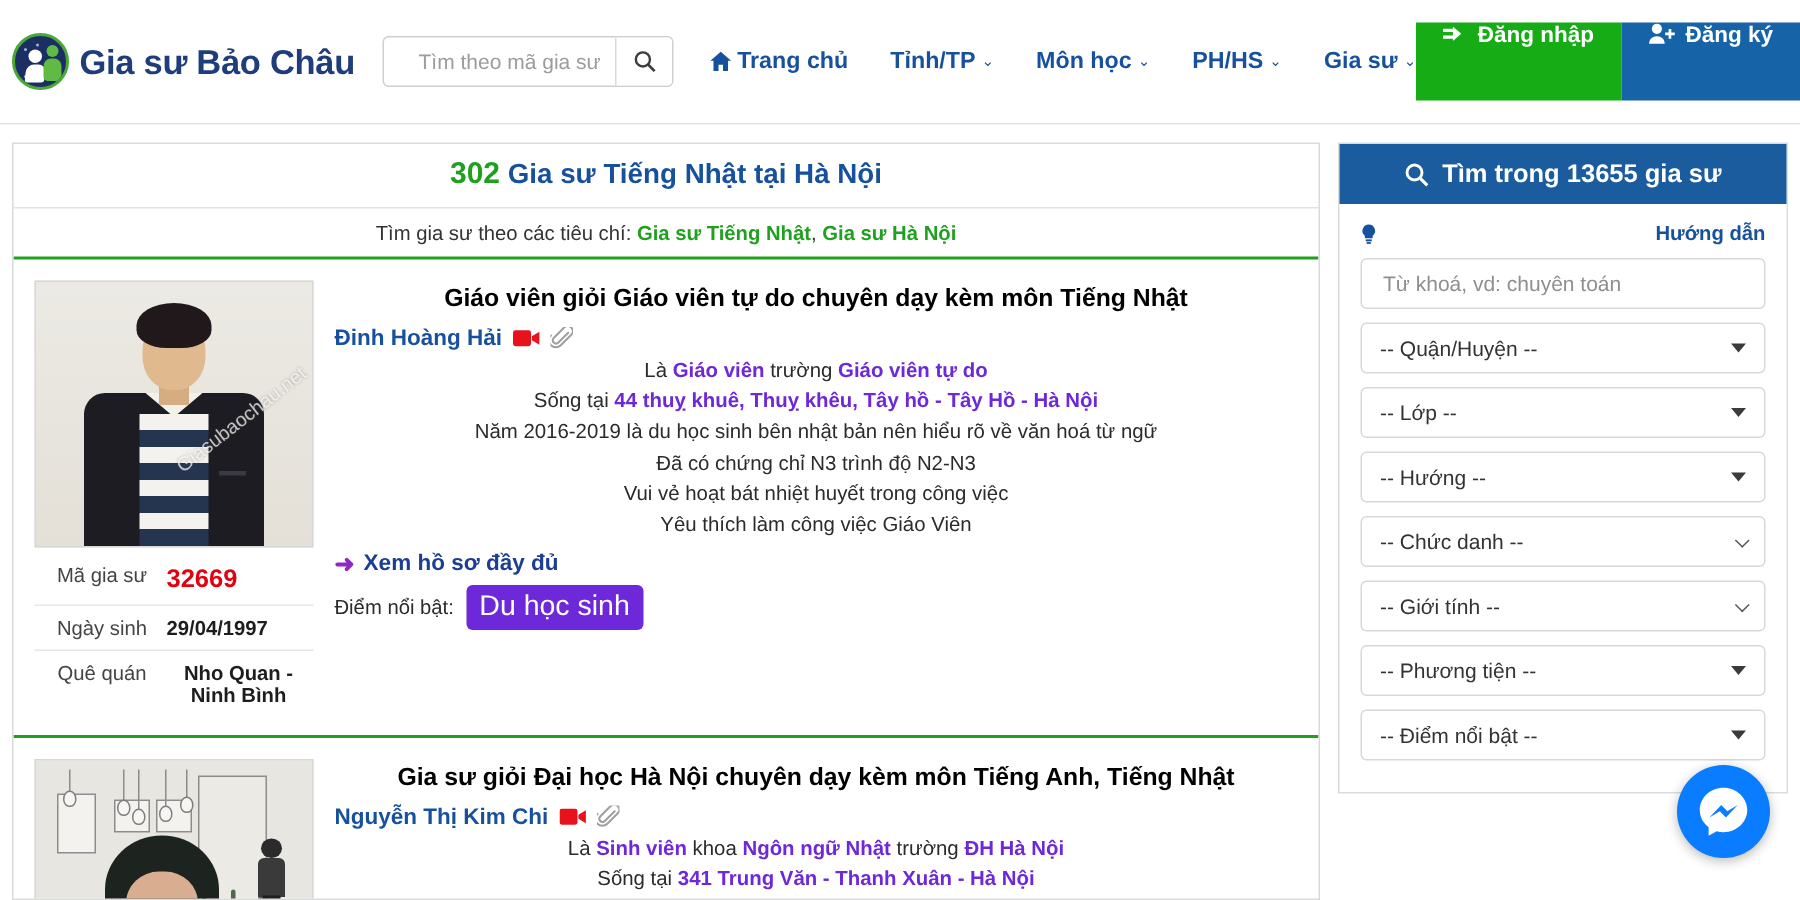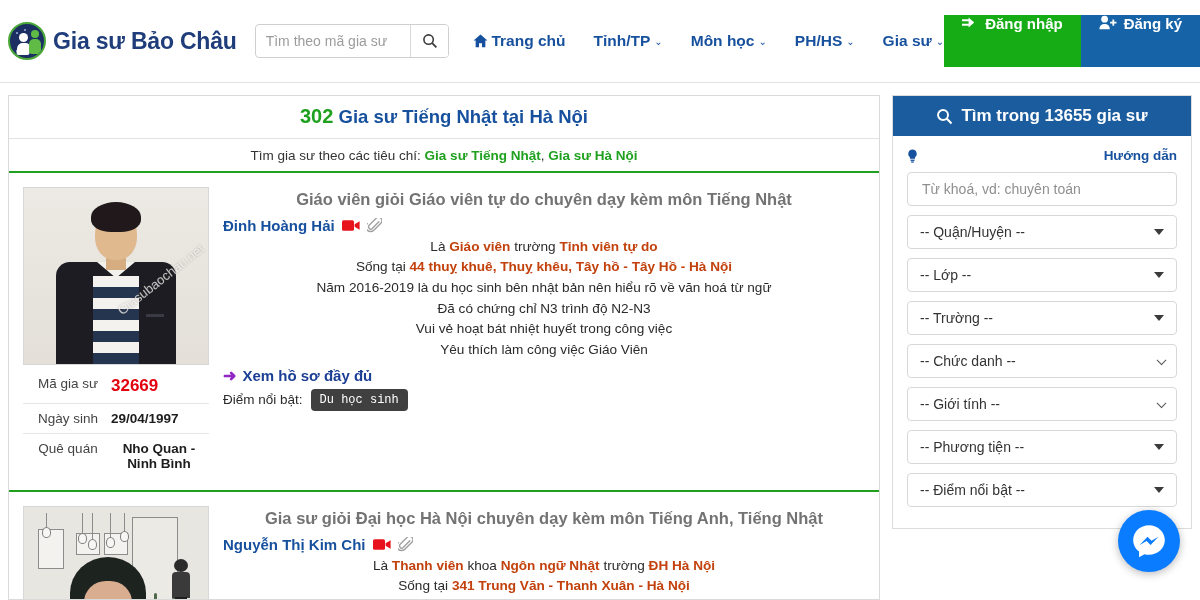--- a/index.html
+++ b/index.html
@@ -58,21 +58,21 @@
   .searchbox {
     margin-left:18px;
     display:flex; align-items:stretch;
     border:1px solid #cfcfcf; border-radius:4px;
     height:34px; width:200px; overflow:hidden; background:#fff;
   }
   .searchbox input {
     border:none; outline:none; flex:1;
     padding:0 10px; font-size:14px; color:#333;
     font-family:"Liberation Sans", sans-serif;
-    background:transparent; min-width:0;
+    background:transparent; min-width:0;text-align:right;
   }
   .searchbox input::placeholder { color:#9c9c9c; }
   .search-btn {
     width:38px; border-left:1px solid #d9d9d9;
     background:#fff; display:flex; align-items:center; justify-content:center;
     cursor:pointer;
   }
 
   .nav {
     flex:1; display:flex; align-items:center; justify-content:space-between;
@@ -191,37 +191,37 @@
     display:flex; align-items:flex-start;
     border-bottom:1px solid #e6e6e6; padding:7px 2px 7px 2px;
   }
   .info-table .r:last-child { border-bottom:none; }
   .info-table .k { width:86px; flex:0 0 86px; color:#444; }
   .info-table .v { font-weight:bold; color:#1d1d1d; }
   .info-table .v.code { color:#e3000f; font-size:17px; }
 
   .tutor-right { flex:1; min-width:0; padding-top:2px; }
   .tutor-title {
-    font-size:16.5px; font-weight:bold; color:#737373;
+    font-size:16.5px; font-weight:bold; color:#000000;
     margin-bottom:7px; line-height:1.25; cursor:pointer;
   }
   .tutor-name-line { display:flex; align-items:center; gap:7px; margin-bottom:3px; }
   .tutor-name { font-size:15px; font-weight:bold; color:#17519e; cursor:pointer; }
   .lines { font-size:13.6px; line-height:1.52; color:#2b2b2b; }
-  .lines b { color:#c2410c; }
+  .lines b { color:#6d28d9; }
   .view-full {
     display:flex; align-items:center; gap:6px;
     font-size:15px; font-weight:bold; color:#1c3f94;
     margin:5px 0 4px 0; cursor:pointer;
   }
   .view-full .arr { color:#9127c4; font-size:16px; font-weight:bold; }
   .highlight-row { display:flex; align-items:center; gap:8px; font-size:13.5px; color:#2b2b2b; }
   .badge {
-    background:#404040; color:#fff; border-radius:4px;
-    padding:4px 9px; font-size:12px; cursor:pointer;font-family:Liberation Mono, monospace;
+    background:#6d28d9; color:#fff; border-radius:4px;
+    padding:4px 9px; font-size:19px; cursor:pointer;
   }
 
   
   .sidebar { width:300px; flex:0 0 300px; }
   .side-card { border:1px solid #dcdcdc; background:#fff; }
   .side-head {
     background:#1b5c9e; color:#fff; text-align:center;
     font-size:17px; font-weight:bold; padding:10px 0;
     display:flex; align-items:center; justify-content:center; gap:8px;
   }
@@ -386,21 +386,21 @@
           </svg>
           <svg width="15" height="15" viewBox="0 0 16 16">
             <path d="M12.6 4.1 L5.6 11.1a2.3 2.3 0 0 1-3.3-3.3l7.4-7.4a3.6 3.6 0 0 1 5.1 5.1l-7.5 7.5a4.9 4.9 0 0 1-7-7" fill="none" stroke="#a0a0a0" stroke-width="1.5" stroke-linecap="round"></path>
           </svg>
         </div>
         <div class="lines">
           <div>
             <span>Là</span>
             <b>Giáo viên</b>
             <span>trường</span>
-            <b>Tỉnh viên tự do</b>
+            <b>Giáo viên tự do</b>
           </div>
           <div>
             <span>Sống tại</span>
             <b>44 thuỵ khuê, Thuỵ khêu, Tây hồ - Tây Hồ - Hà Nội</b>
           </div>
           <div>Năm 2016-2019 là du học sinh bên nhật bản nên hiểu rõ về văn hoá từ ngữ</div>
           <div>Đã có chứng chỉ N3 trình độ N2-N3</div>
           <div>Vui vẻ hoạt bát nhiệt huyết trong công việc</div>
           <div>Yêu thích làm công việc Giáo Viên</div>
         </div>
@@ -457,21 +457,21 @@
             <rect x="0" y="1.2" width="12" height="10.6" rx="1.6" fill="#e8121d"></rect>
             <path d="M12.6 5.2 L17.6 2.2 v8.6 l-5-3z" fill="#e8121d"></path>
           </svg>
           <svg width="15" height="15" viewBox="0 0 16 16">
             <path d="M12.6 4.1 L5.6 11.1a2.3 2.3 0 0 1-3.3-3.3l7.4-7.4a3.6 3.6 0 0 1 5.1 5.1l-7.5 7.5a4.9 4.9 0 0 1-7-7" fill="none" stroke="#a0a0a0" stroke-width="1.5" stroke-linecap="round"></path>
           </svg>
         </div>
         <div class="lines">
           <div>
             <span>Là</span>
-            <b>Thanh viên</b>
+            <b>Sinh viên</b>
             <span>khoa</span>
             <b>Ngôn ngữ Nhật</b>
             <span>trường</span>
             <b>ĐH Hà Nội</b>
           </div>
           <div>
             <span>Sống tại</span>
             <b>341 Trung Văn - Thanh Xuân - Hà Nội</b>
           </div>
           <div>Xin chào, mình là Kim Chi. Hiện tại mình đang là sinh viên năm 3 chuyên ngành ngôn ngữ Nhật tại</div>
@@ -506,21 +506,21 @@
 
         <div class="field">
           <span>-- Quận/Huyện --</span>
           <span class="tri"></span>
         </div>
         <div class="field">
           <span>-- Lớp --</span>
           <span class="tri"></span>
         </div>
         <div class="field">
-          <span>-- Trường --</span>
+          <span>-- Hướng --</span>
           <span class="tri"></span>
         </div>
         <div class="field">
           <span>-- Chức danh --</span>
           <span class="chev"></span>
         </div>
         <div class="field">
           <span>-- Giới tính --</span>
           <span class="chev"></span>
         </div>

